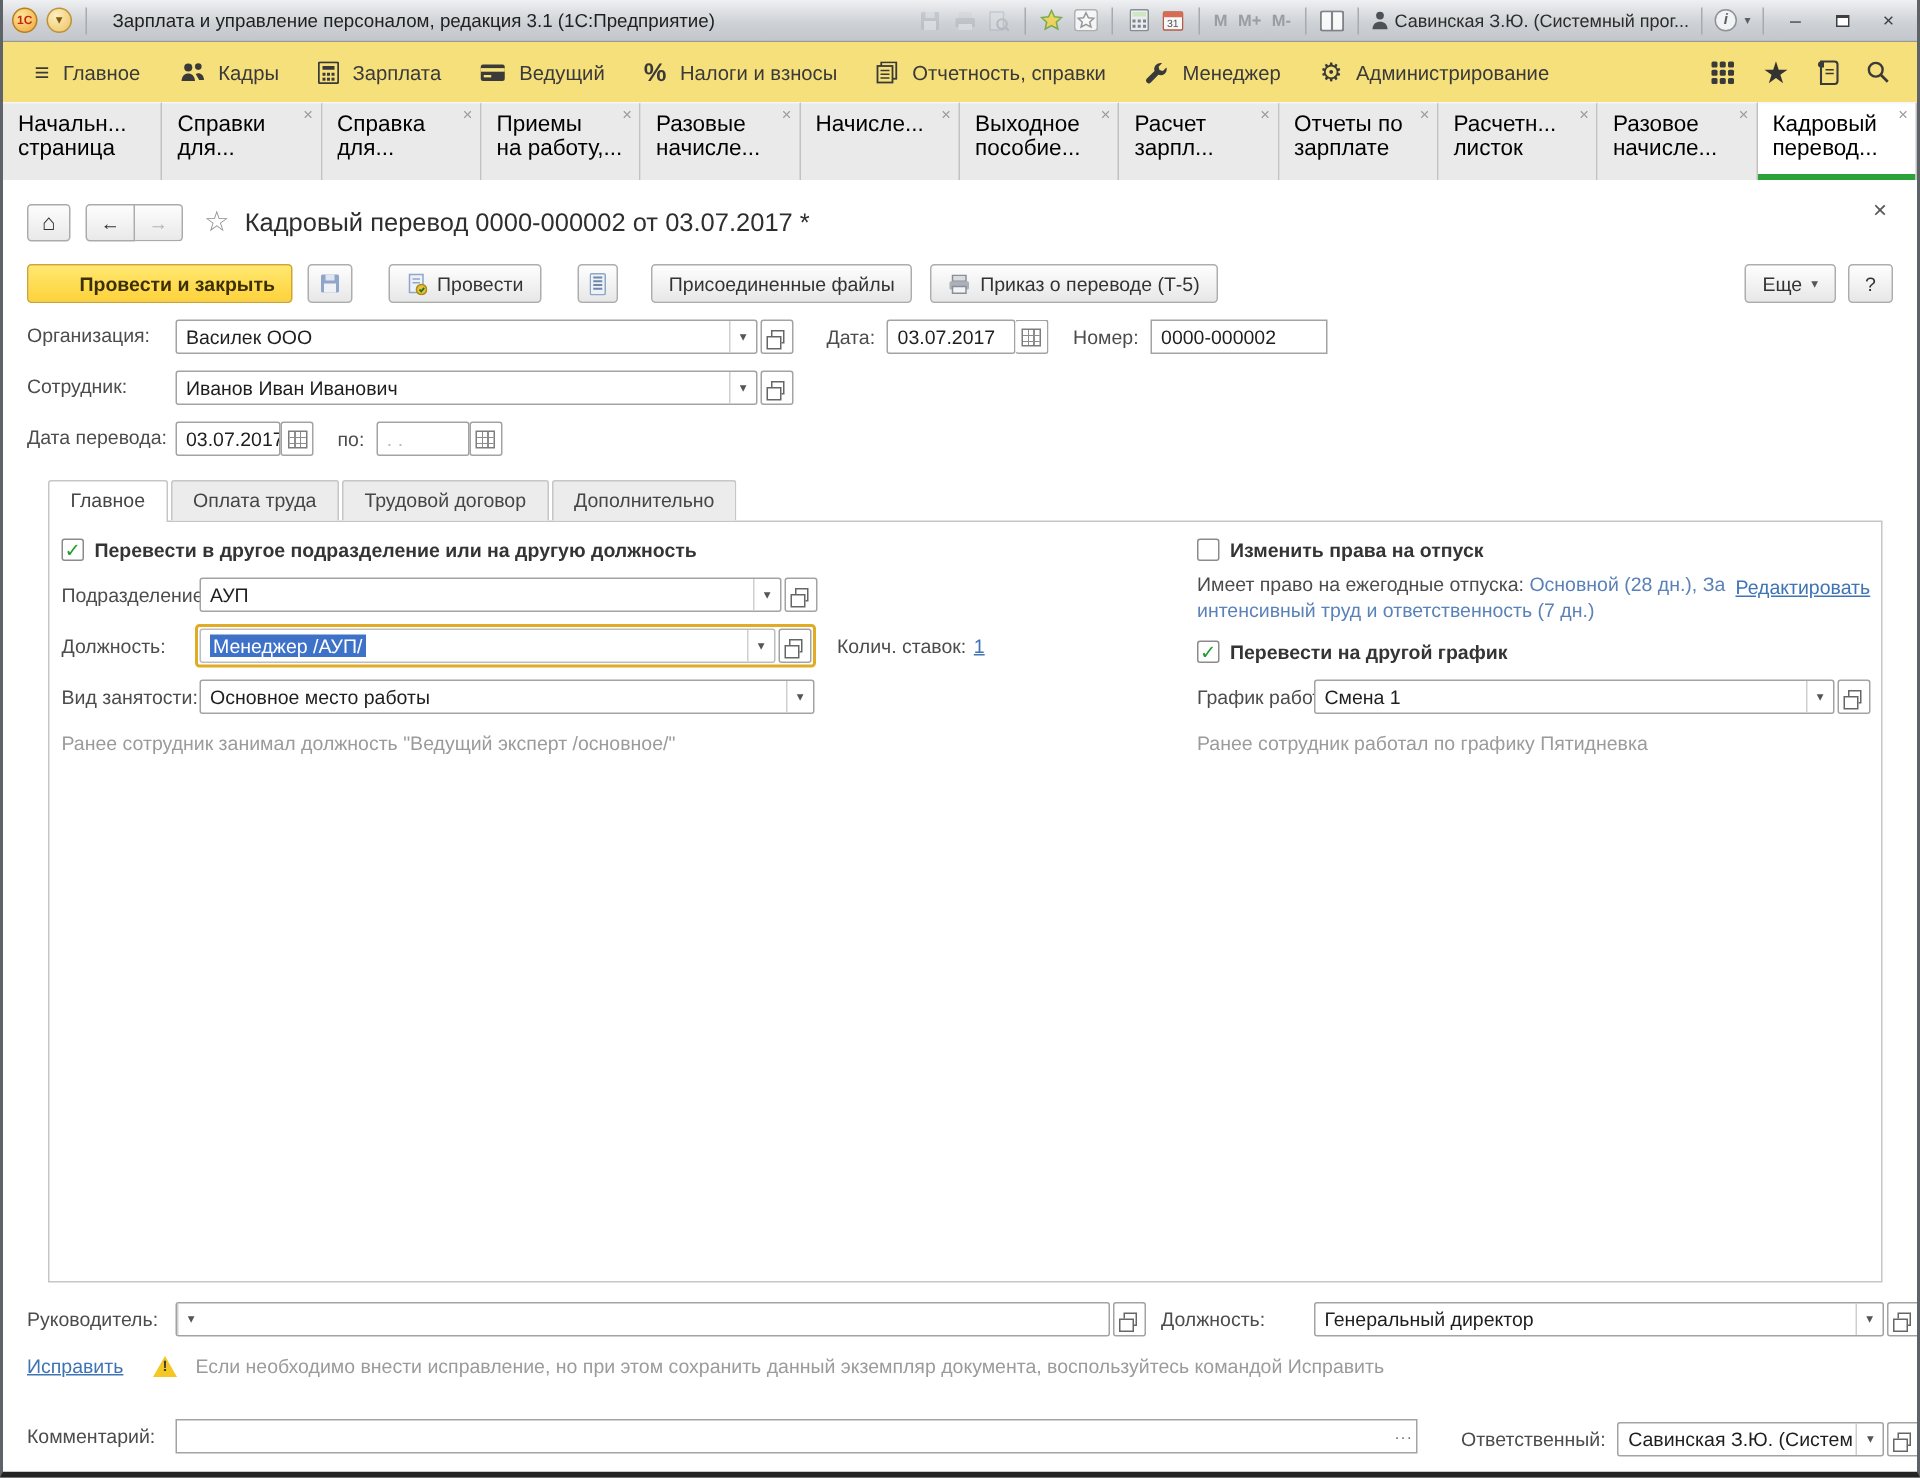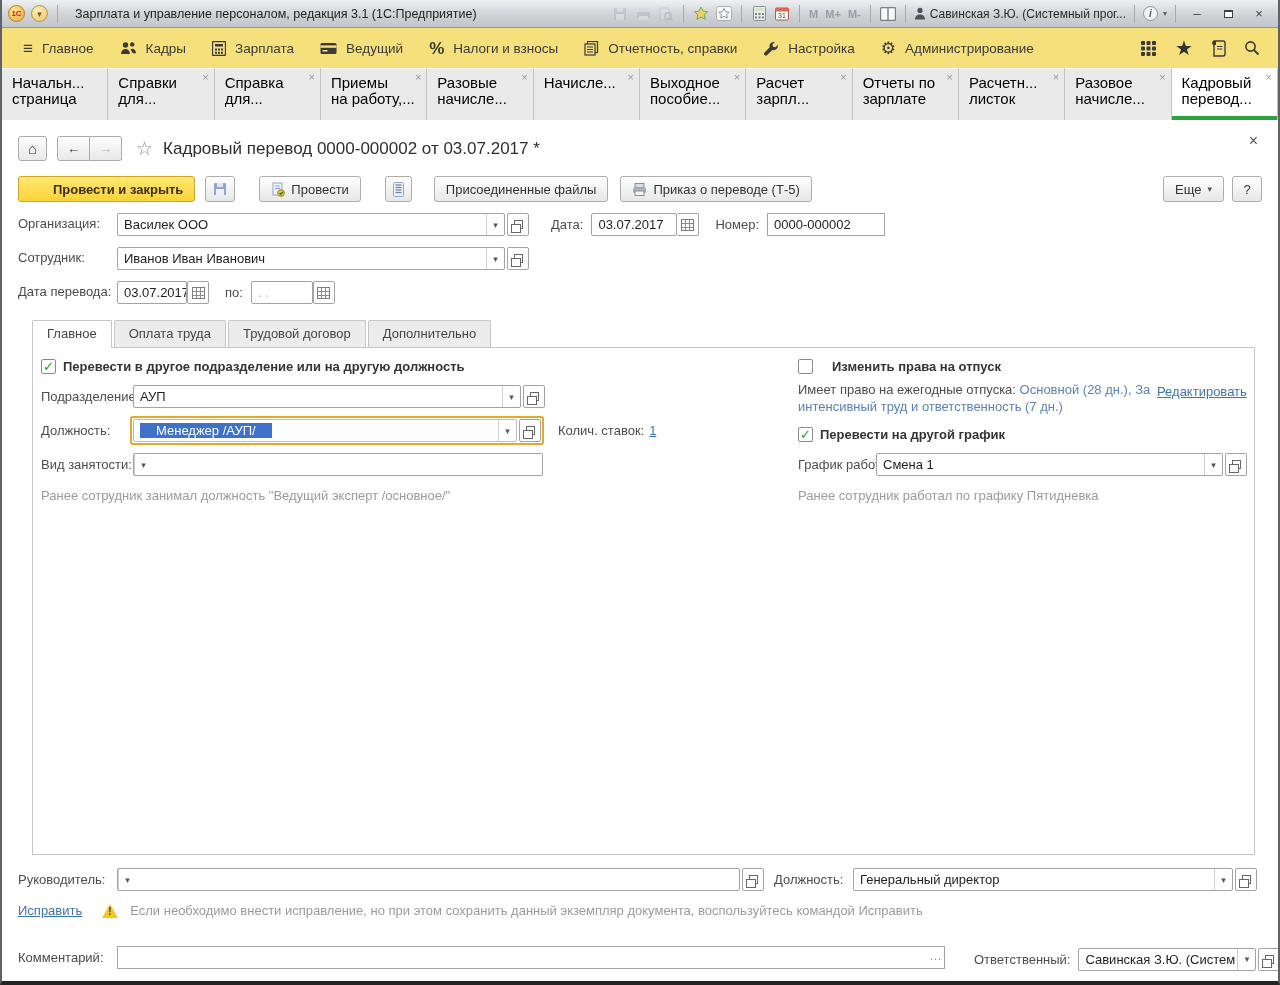--- a/index.html
+++ b/index.html
@@ -61,21 +61,21 @@
   .combo .val { flex:1; padding:3px 6px 0 6px; font-size:13px; color:#1e1e1e; white-space:nowrap; overflow:hidden; }
   .combo .arrow { width:18px; border-left:1px solid #cfcfcf; display:flex; align-items:center; justify-content:center; color:#555; font-size:9px; }
   .sq-btn { width:22px; height:23px; margin-left:2px; border:1px solid #a3a3a3; border-radius:2px; background:#fff; display:flex; align-items:center; justify-content:center; }
   .plain-input { height:23px; border:1px solid #a3a3a3; border-radius:0; background:#fff; padding:3px 6px 0 6px; font-size:13px; color:#1e1e1e; white-space:nowrap; overflow:hidden; }
   .icon-open { width:9px; height:9px; border:1px solid #666; position:relative; background:#fff; }
   .icon-open::before { content:""; position:absolute; left:-4px; top:3px; width:8px; height:7px; border:1px solid #666; background:#fff; }
   .icon-cal { width:13px; height:12px; border:1px solid #7d7d7d; background-image:
       linear-gradient(to right,transparent 3px,#8c8c8c 3px,#8c8c8c 4px,transparent 4px,transparent 7px,#8c8c8c 7px,#8c8c8c 8px,transparent 8px),
       linear-gradient(to bottom,transparent 3px,#8c8c8c 3px,#8c8c8c 4px,transparent 4px,transparent 7px,#8c8c8c 7px,#8c8c8c 8px,transparent 8px); }
   .focus-group { display:inline-flex; border:2px solid #e2ab25; border-radius:3px; padding:1px; background:#fff; }
-  .sel { background:#3e72c8; color:#fff !important; padding:0 16px; }
+  .sel { background:#3e72c8; color:#fff !important; padding:0 2px; }
 
   .cb { width:15px; height:15px; border:1px solid #8b8b8b; border-radius:2px; background:#fff; display:inline-flex; align-items:center; justify-content:center; margin-right:7px; flex:0 0 auto; }
   .cb .ck { color:#1f9c2d; font-size:13px; font-weight:bold; line-height:1; margin-top:-1px; }
   .cb-label { font-weight:bold; color:#343434; white-space:nowrap; }
 
   .itabs { position:absolute; top:200px; left:30px; display:flex; z-index:2; }
   .itab { padding:5px 14px 6px; border:1px solid #c6c6c6; border-bottom:none; background:#ececec; margin-right:2px; font-size:13px; color:#454545; border-radius:2px 2px 0 0; cursor:pointer; }
   .itab.active { background:#fff; margin-bottom:-1px; padding-bottom:7px; }
   .panel { position:absolute; left:30px; top:227px; width:1223px; height:508px; border:1px solid #c6c6c6; background:#fff; z-index:1; }
   .p-abs { position:absolute; display:flex; align-items:center; }
@@ -230,21 +230,21 @@
           <line x1="3" y1="6" x2="9" y2="6" stroke="#3a3a3a"></line>
           <line x1="3" y1="8.5" x2="9" y2="8.5" stroke="#3a3a3a"></line>
           <line x1="3" y1="11" x2="9" y2="11" stroke="#3a3a3a"></line>
         </svg>
         <span>Отчетность, справки</span>
       </div>
     <div class="menu-item">
         <svg width="16" height="15">
           <path d="M10.5 1a4 4 0 0 0-3.8 5.3L1.6 11.4a1.8 1.8 0 1 0 2.6 2.6l5.1-5.1A4 4 0 0 0 14.6 4l-2.4 2.3-2.2-.6-.6-2.2L11.8 1z" fill="#3a3a3a"></path>
         </svg>
-        <span>Настройка</span>
+        <span>Менеджер</span>
       </div>
     <div class="menu-item">
         <span class="mi-glyph">⚙</span>
         <span>Администрирование</span>
       </div>
     <div class="menubar-right">
       <svg width="17" height="17">
           <g fill="#3a3a3a">
             <rect x="1" y="1" width="4" height="4" rx="1"></rect>
             <rect x="6.5" y="1" width="4" height="4" rx="1"></rect>
@@ -505,29 +505,30 @@
         <span class="flabel">Колич. ставок:</span>
         <span style="width:5px;"></span>
         <span class="link">1</span>
       </div>
 
       <div class="p-abs" style="left:8px; top:109px;">
           <span class="flabel">Вид занятости:</span>
         </div>
       <div class="p-abs" style="left:100px; top:105px;">
         <span class="combo" style="width:410px;">
+          <span class="val">Основное место работы</span>
           <span class="arrow">▾</span>
         </span>
       </div>
 
       <div class="p-abs" style="left:8px; top:140px;">
           <span class="hint">Ранее сотрудник занимал должность "Ведущий эксперт /основное/"</span>
         </div>
 
-      <div class="p-abs" style="left:765px; top:11px;gap:12px;">
+      <div class="p-abs" style="left:765px; top:11px;">
         <span class="cb"></span>
         <span class="cb-label">Изменить права на отпуск</span>
       </div>
 
       <div style="position:absolute; left:765px; top:33px; width:400px; line-height:17px;">
         <span class="flabel">Имеет право на ежегодные отпуска:</span>
         <span class="bluetext">Основной (28 дн.),</span>
         <span class="bluetext">За интенсивный труд и ответственность (7 дн.)</span>
       </div>
       <div class="p-abs" style="left:1124px; top:36px;">
@@ -566,21 +567,21 @@
       <span class="combo" style="width:623px;">
         <span class="arrow">▾</span>
       </span>
       <span class="sq-btn">
           <span class="icon-open"></span>
         </span>
     </div>
     <div class="row-abs" style="left:772px; top:752px;">
         <span class="flabel">Должность:</span>
       </div>
-    <div class="row-abs" style="left:851px; top:748px;">
+    <div class="row-abs" style="left:874px; top:748px;">
       <span class="combo" style="width:380px;">
         <span class="val">Генеральный директор</span>
         <span class="arrow">▾</span>
       </span>
       <span class="sq-btn">
           <span class="icon-open"></span>
         </span>
     </div>
 
     <div class="row-abs" style="left:16px; top:783px;">

